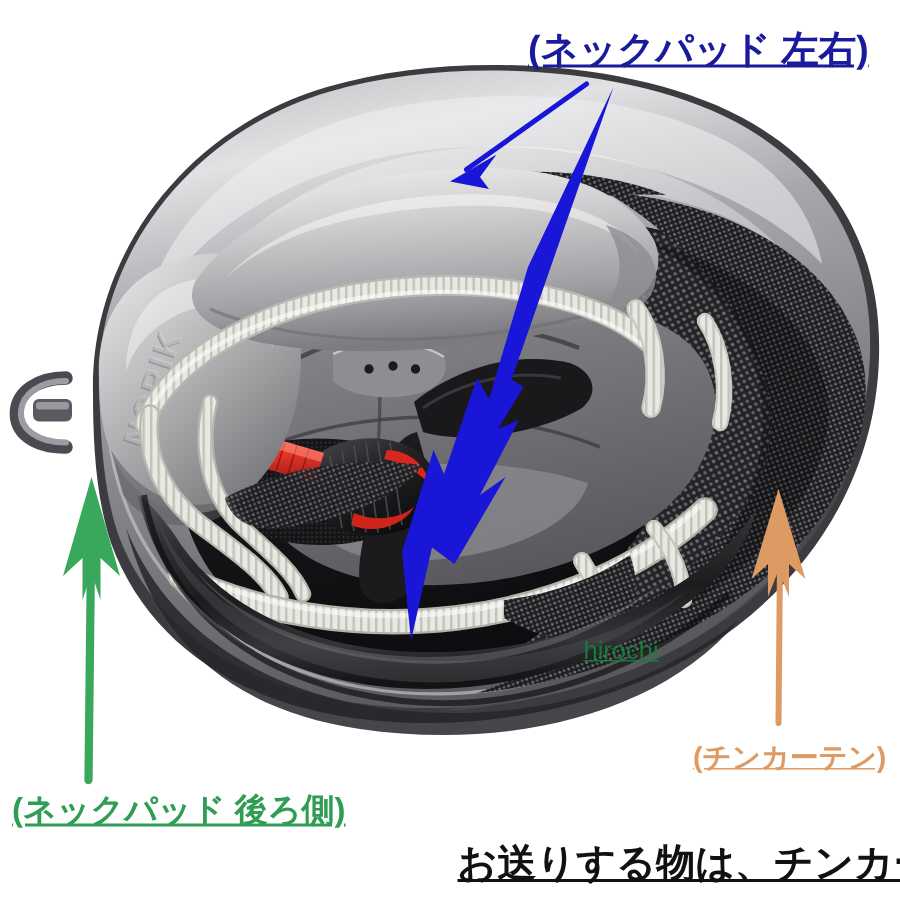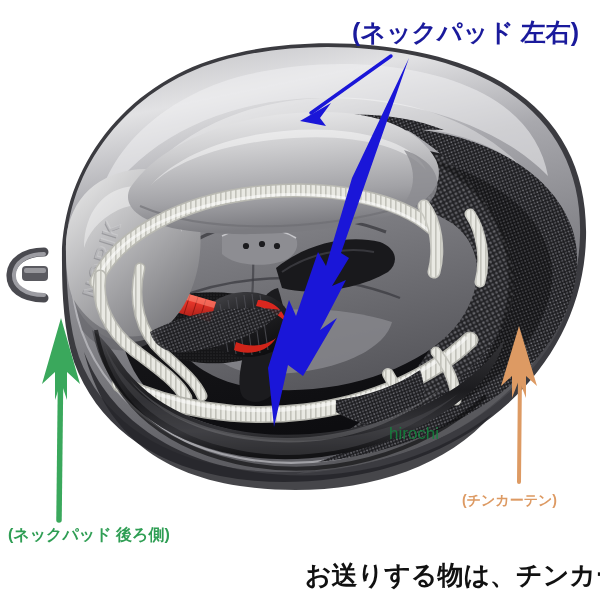--- a/index.html
+++ b/index.html
@@ -22,37 +22,38 @@
     left: 0;
     top: 0;
     width: 600px;
     height: 600px;
   }
   .anno {
     position: absolute;
     white-space: nowrap;
     font-weight: bold;
     letter-spacing: 0px;
+    text-decoration: underline;
   }
   #label-neckpad-lr {
     left: 352px;
     top: 16px;
     font-size: 25px;
     color: #1a1a9c;
   }
   #label-neckpad-rear {
     left: 8px;
     top: 525px;
-    font-size: 16px;
+    font-size: 22px;
     color: #2f9e54;
   }
   #label-chincurtain {
     left: 462px;
     top: 492px;
-    font-size: 14px;
+    font-size: 19px;
     color: #dd9a63;
   }
   #caption-bottom {
     left: 305px;
     top: 558px;
     font-size: 26px;
     color: #111111;
     font-weight: bold;
   }
   #watermark {

